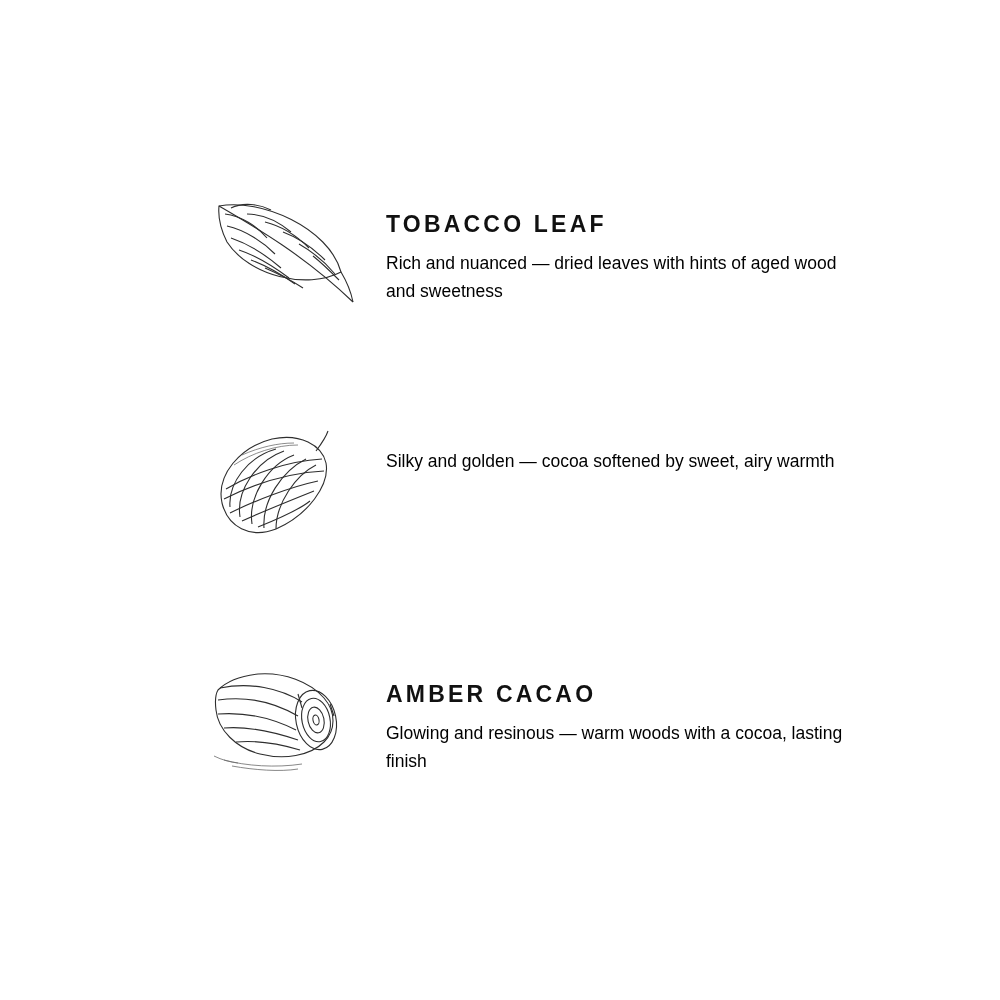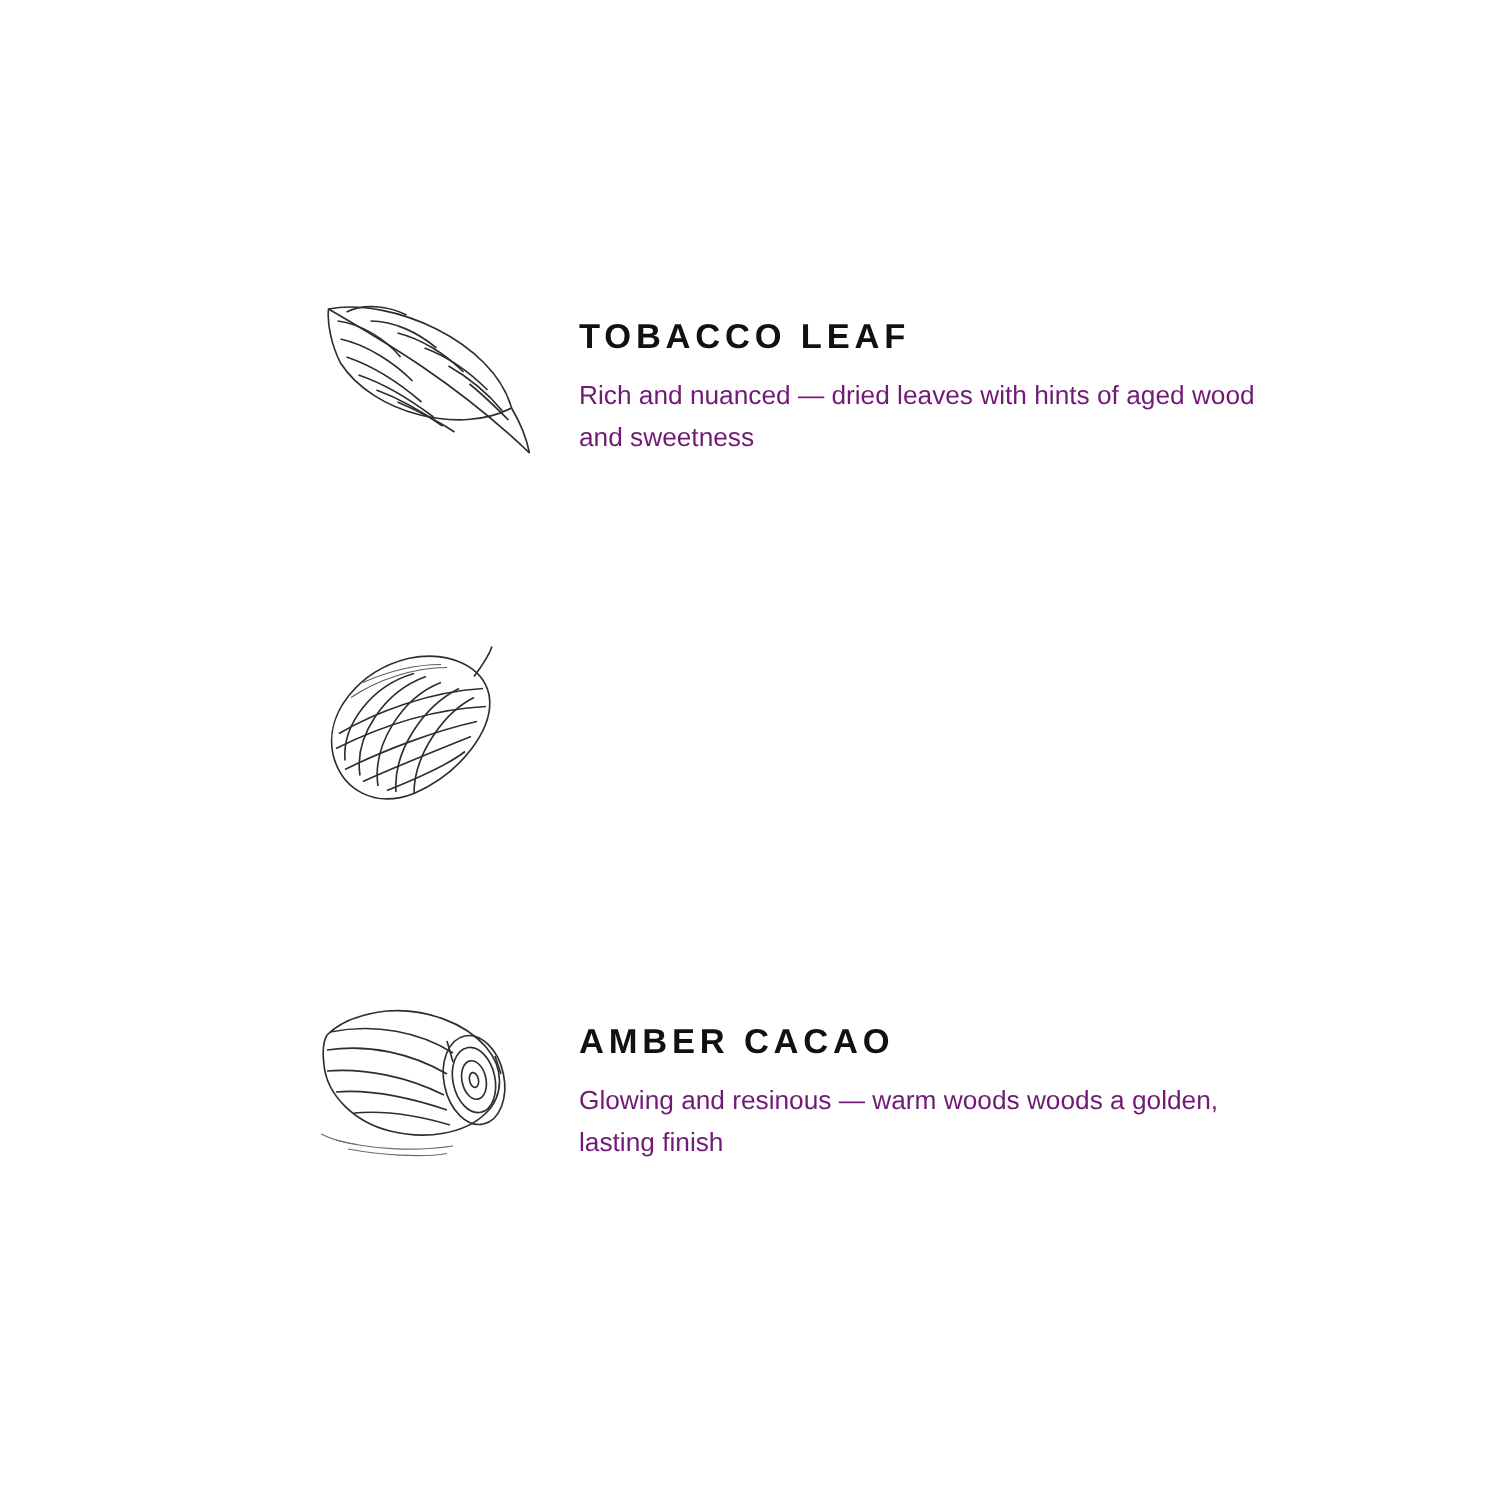--- a/index.html
+++ b/index.html
@@ -50,21 +50,21 @@
     font-size: 23px;
     font-weight: bold;
     letter-spacing: 3.2px;
     color: #111111;
     margin: 0 0 12px 0;
     line-height: 1.1;
   }
   .note-desc {
     font-size: 17.5px;
     line-height: 28px;
-    color: #701a75;
+    color: #000000;
     margin: 0;
     max-width: 470px;
     font-weight: 400;
   }
   .note-desc.wide {
     max-width: 560px;
   }
   svg { display: block; }
   .ink { stroke: #2e2e2e; fill: none; }
 </style>
@@ -120,20 +120,21 @@
             <path d="M36 92 C58 82 88 70 108 62"></path>
             <path d="M52 98 C72 90 94 80 104 72"></path>
           </g>
           <g stroke="#5a5a5a" stroke-width="0.7" fill="none">
             <path d="M28 36 C46 24 70 16 92 16"></path>
             <path d="M36 26 C54 18 72 14 88 14"></path>
           </g>
         </svg>
       </div>
       <div class="note-text">
+        <p class="note-desc wide">Silky and golden — cocoa softened by sweet, airy warmth</p>
       </div>
     </div>
 
     <div class="note-row">
       <div class="note-art">
         <svg width="150" height="118" viewBox="0 0 150 118">
           <g class="ink" stroke-width="1.1">
             <path d="M12 26 C20 18 34 12 52 10 C78 8 104 18 118 34 C130 48 130 66 118 78 C104 92 78 96 54 90 C30 84 12 66 10 46 C9 38 9 31 12 26 Z"></path>
             <ellipse cx="110" cy="56" rx="20" ry="30" transform="rotate(-12 110 56)"></ellipse>
             <ellipse cx="110" cy="56" rx="14" ry="22" transform="rotate(-12 110 56)"></ellipse>
@@ -149,18 +150,18 @@
           </g>
           <g stroke="#6a6a6a" stroke-width="0.8" fill="none">
             <path d="M18 96 C40 102 70 104 96 100"></path>
             <path d="M26 102 C48 106 74 108 92 105"></path>
             <path d="M8 92 C16 96 24 98 32 99"></path>
           </g>
         </svg>
       </div>
       <div class="note-text">
         <div class="note-title">AMBER CACAO</div>
-        <p class="note-desc">Glowing and resinous — warm woods woods a golden, lasting finish</p>
+        <p class="note-desc">Glowing and resinous — warm woods with a cocoa, lasting finish</p>
       </div>
     </div>
 
   </div>
 </div>
 
 </body></html>

